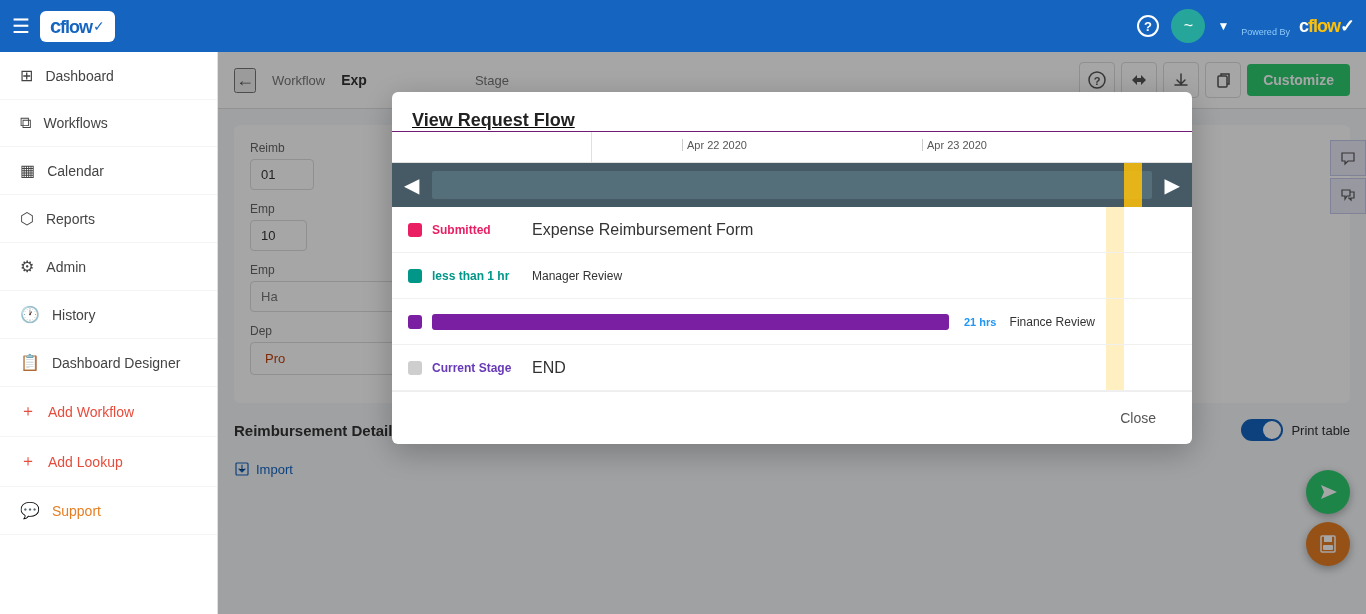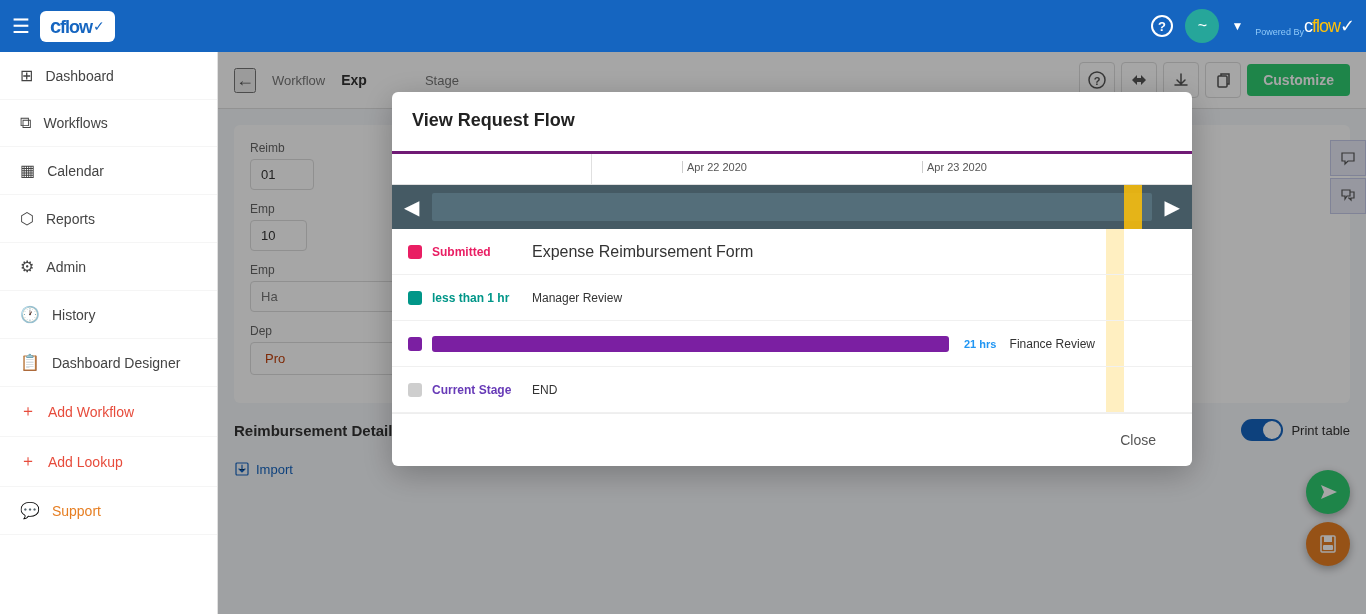--- a/index.html
+++ b/index.html
@@ -69,22 +69,23 @@
       flex-direction: row;
       align-items: flex-end;
     }
     .powered-by-text {
       color: #90caf9;
       font-size: 9px;
     }
     .cflow-brand {
       color: white;
       font-size: 18px;
-      font-weight: 400;
+      font-weight: 700;
       letter-spacing: -1px;
+      margin-left: 9px;
     }
     .cflow-arrow-brand {
       color: #ffc107;
     }
 
     
     .sidebar {
       position: fixed;
       top: 52px;
       left: 0;
@@ -336,22 +337,23 @@
 
     
     .modal {
       background: white;
       border-radius: 6px;
       width: 800px;
       box-shadow: 0 8px 32px rgba(0,0,0,0.25);
       overflow: hidden;
     }
     .modal-header {
-      padding: 18px 20px 20px;
-      border-bottom: 3px solid #701a75;
+      padding: 18px 20px 0;
+      border-bottom: 1px solid #701a75;
+      text-decoration: underline;
     }
     .modal-title {
       font-size: 18px;
       font-weight: 600;
       color: #222;
     }
     .modal-body {
       padding: 0;
     }
     .gantt-container {
@@ -512,21 +514,21 @@
     <span>Support</span>
   </div>
 </aside>
 
 <main class="main-content">
 
   <div class="top-toolbar">
     <button class="back-btn">←</button>
     <span style="color:#777;font-size:13px;">Workflow</span>
     <span style="font-size:14px;font-weight:600;color:#333;margin-left:8px;">Exp</span>
-    <span style="color:#777;font-size:13px;margin-left:50px;">Stage</span>
+    <span style="color:#777;font-size:13px;margin-left:100px;">Stage</span>
     <div class="toolbar-right">
       <button class="toolbar-icon-btn">
         <svg width="18" height="18" viewBox="0 0 18 18">
             <circle cx="9" cy="9" r="8" stroke="#555" stroke-width="1.5" fill="none"></circle>
             <text x="9" y="14" text-anchor="middle" fill="#555" font-size="11" font-weight="bold">?</text>
           </svg>
       </button>
       <button class="toolbar-icon-btn">
         <svg width="18" height="18" viewBox="0 0 18 18">
             <path d="M2 9 L7 4 L7 7 L11 7 L11 4 L16 9 L11 14 L11 11 L7 11 L7 14 Z" fill="#555"></path>
@@ -674,21 +676,21 @@
               <div style="position:absolute;left:0;width:68%;height:16px;background:#7b1fa2;border-radius:3px;"></div>
               <span style="position:absolute;left:70%;font-size:11px;color:#2196f3;white-space:nowrap;font-weight:600;">21 hrs</span>
               <span style="position:absolute;left:76%;font-size:12px;color:#333;">Finance Review</span>
             </div>
             <div style="position:absolute;top:0;bottom:0;right:8.5%;width:18px;background:rgba(255,193,7,0.25);"></div>
           </div>
 
           <div class="gantt-stage-row" style="position:relative;">
             <div class="gantt-stage-indicator" style="background:#9e9e9e;opacity:0.5;"></div>
             <span class="stage-current" style="min-width:100px;font-size:12px;">Current Stage</span>
-            <span class="gantt-stage-name" style="font-size:12px;">END</span>
+            <span class="gantt-stage-name" style="font-size:16px;">END</span>
             <div style="position:absolute;top:0;bottom:0;right:8.5%;width:18px;background:rgba(255,193,7,0.25);"></div>
           </div>
 
         </div>
       </div>
     </div>
 
     <div class="modal-footer">
       <button class="close-btn">Close</button>
     </div>

